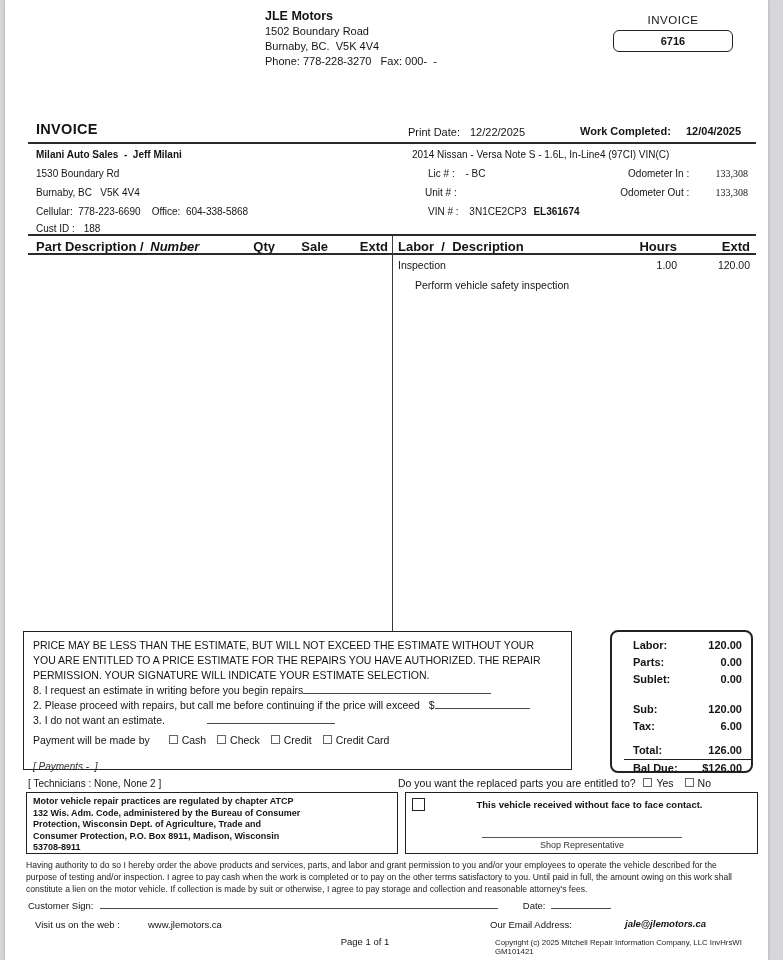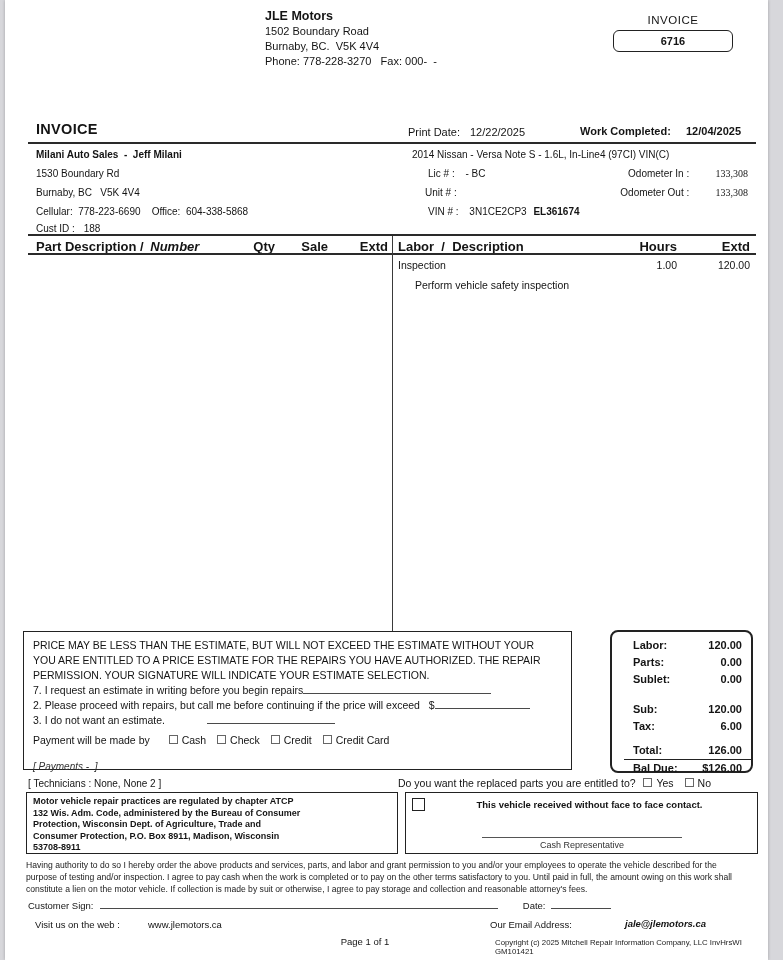--- a/index.html
+++ b/index.html
@@ -136,21 +136,21 @@
     <div class="abs t10 r" style="left:622px;top:259px;width:50px;">1.00</div>
     <div class="abs t10 r" style="left:695px;top:259px;width:50px;">120.00</div>
     <div class="abs t10" style="left:410px;top:279px;">Perform vehicle safety inspection</div>
   </div>
 
   <div class="abs estbox">
     <div>PRICE MAY BE LESS THAN THE ESTIMATE, BUT WILL NOT EXCEED THE ESTIMATE WITHOUT YOUR</div>
     <div>YOU ARE ENTITLED TO A PRICE ESTIMATE FOR THE REPAIRS YOU HAVE AUTHORIZED. THE REPAIR</div>
     <div>PERMISSION. YOUR SIGNATURE WILL INDICATE YOUR ESTIMATE SELECTION.</div>
     <div>
-      <span>7. I request an estimate in writing before you begin repairs</span><span class="sigline" style="width:188px;"></span>
+      <span>8. I request an estimate in writing before you begin repairs</span><span class="sigline" style="width:188px;"></span>
     </div>
     <div>
       <span class="pre">2. Please proceed with repairs, but call me before continuing if the price will exceed   $</span><span class="sigline" style="width:95px;"></span>
     </div>
     <div>
       <span>3. I do not want an estimate.</span><span class="sigline" style="width:128px;margin-left:42px;"></span>
     </div>
     <div class="payrow">
       <span>Payment will be made by</span>
       <span class="cb" style="margin-left:16px;"></span><span>Cash</span>
@@ -206,21 +206,21 @@
     <div>132 Wis. Adm. Code, administered by the Bureau of Consumer</div>
     <div>Protection, Wisconsin Dept. of Agriculture, Trade and</div>
     <div>Consumer Protection, P.O. Box 8911, Madison, Wisconsin</div>
     <div>53708-8911</div>
   </div>
 
   <div class="abs contactbox">
     <div class="cb2"></div>
     <div class="stmt">This vehicle received without face to face contact.</div>
     <div class="sig"></div>
-    <div class="siglabel">Cash Representative</div>
+    <div class="siglabel">Shop Representative</div>
   </div>
 
   <div class="abs signrow" style="left:23px;top:898px;">
     <span>Customer Sign:</span>
     <span class="sigline" style="width:398px;margin-left:4px;"></span>
     <span style="margin-left:22px;">Date:</span>
     <span class="sigline" style="width:60px;margin-left:3px;"></span>
   </div>
 
   <div class="abs legal">

